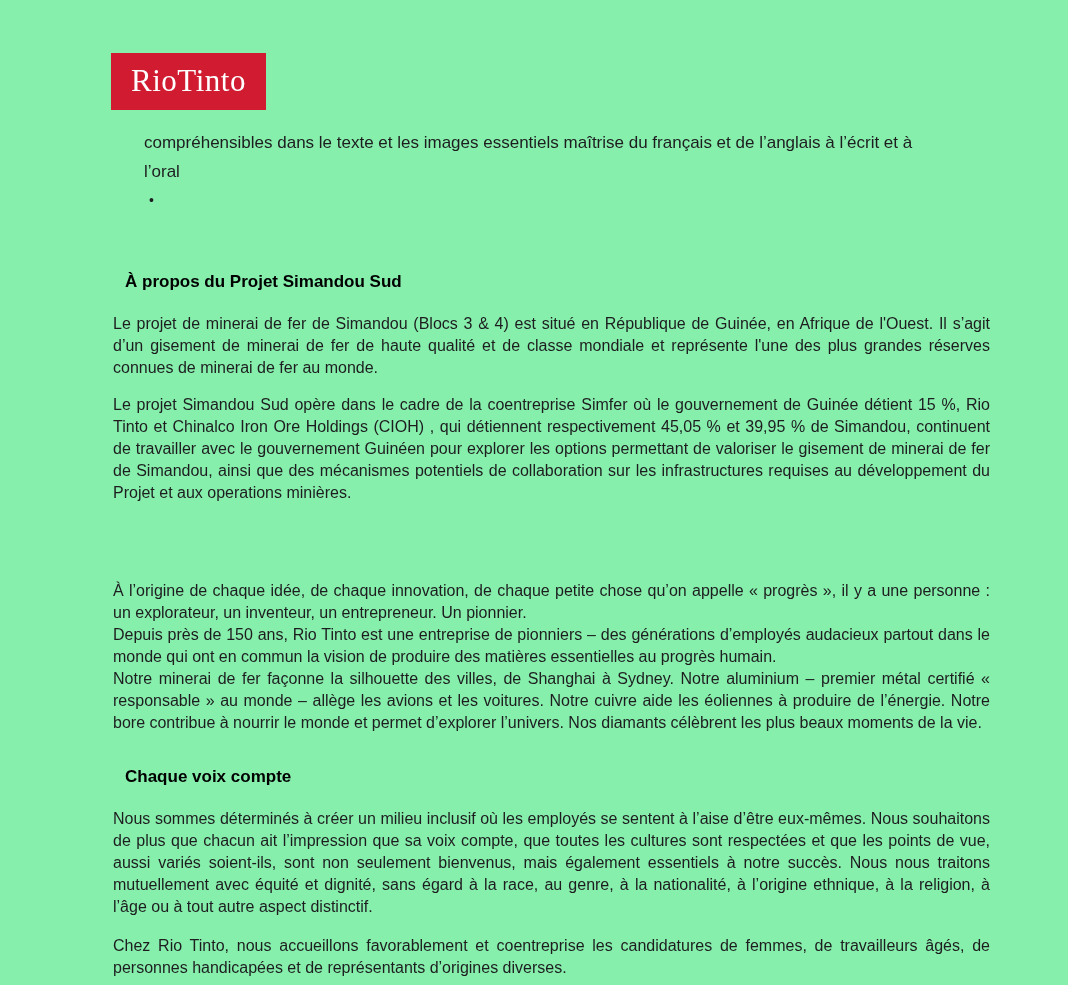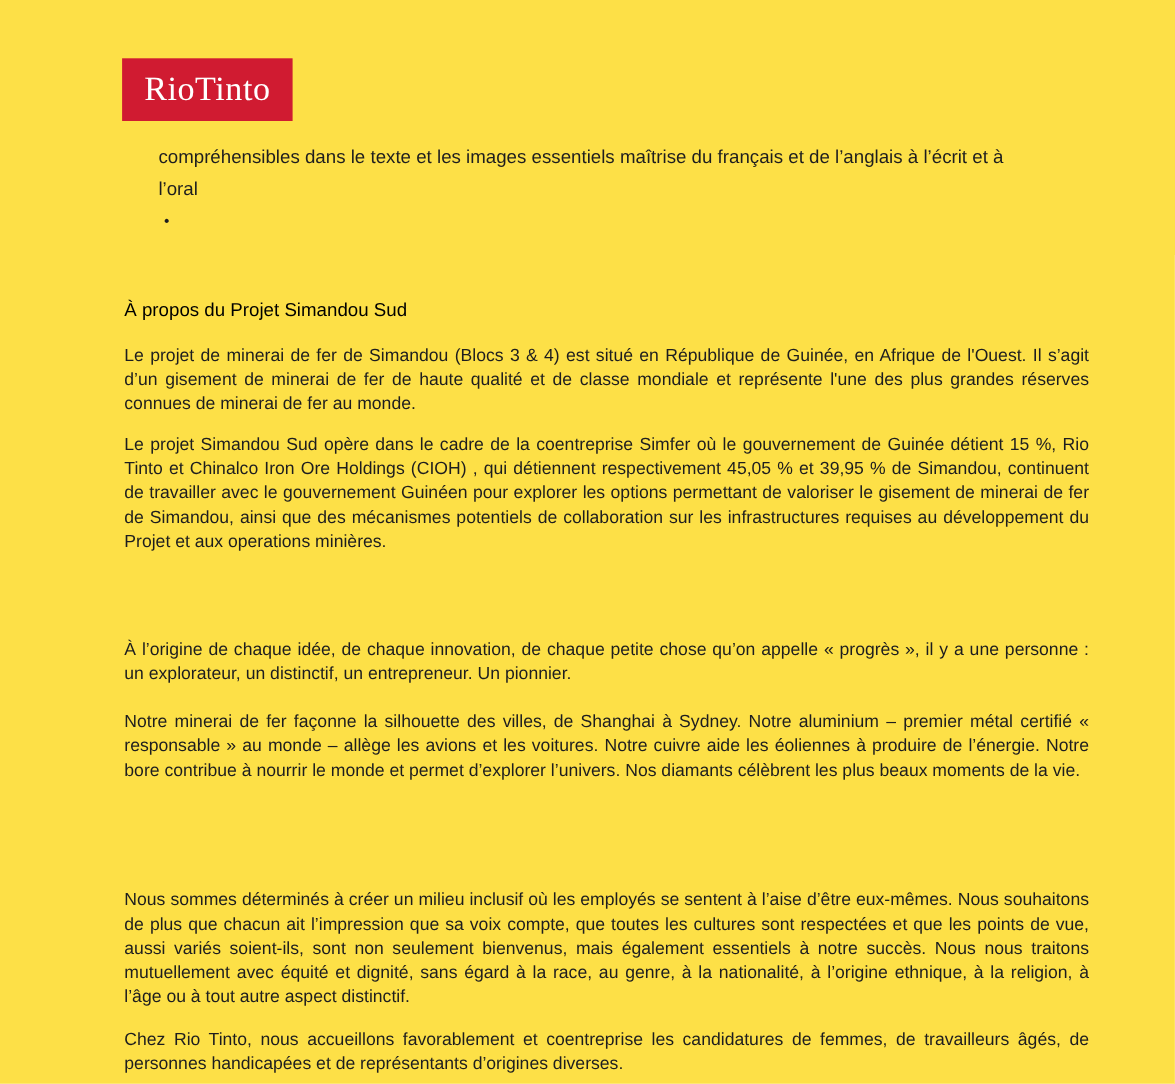--- a/index.html
+++ b/index.html
@@ -3,21 +3,21 @@
 <meta charset="utf-8">
 <style>
   html, body { margin: 0; padding: 0; }
   body {
     width: 1068px; height: 985px;
     background: #ffffff;
     font-family: "Liberation Sans", sans-serif;
     position: relative;
     overflow: hidden;
   }
-  .page { position: absolute; inset: 0; background: #fde047; }
+  .page { position: absolute; inset: 0; background: #86efac; }
 
   
   .riotinto-box {
     position: absolute; left: 111px; top: 53px;
     width: 155px; height: 57px;
     background: #d01b31;
     display: flex; align-items: center; justify-content: center;
   }
   .riotinto-text {
     font-family: "Liberation Serif", serif;
@@ -38,22 +38,22 @@
   }
   .bullet-row {
     position: absolute; left: 149px; top: 188px; width: 840px;
     font-size: 17px; line-height: 24px; color: #1d1d1f;
     display: flex; align-items: flex-start;
   }
   .bullet-dot { font-size: 14px; line-height: 24px; width: 31px; flex: 0 0 31px; }
 
   
   .sec-heading {
-    position: absolute; left: 113px; width: 877px;
-    font-size: 17px; line-height: 24px; font-weight: normal; color: #000000;
+    position: absolute; left: 125px; width: 877px;
+    font-size: 17px; line-height: 24px; font-weight: bold; color: #000000;
   }
   .h1 { top: 270px; }
   .h2 { top: 537px; }
   .h3 { top: 765px; }
 
   
   .para {
     position: absolute; left: 113px; width: 877px;
     font-size: 16px; line-height: 22px;
     text-align: justify; color: #1d1d1f;
@@ -82,21 +82,22 @@
 
   <div class="bullet-row">
     <span class="bullet-dot">•</span>
   </div>
 
   <div class="sec-heading h1">À propos du Projet Simandou Sud</div>
   <p class="para p1">Le projet de minerai de fer de Simandou (Blocs 3 &amp; 4) est situé en République de Guinée, en Afrique de l'Ouest. Il s’agit d’un gisement de minerai de fer de haute  qualité et de classe mondiale et représente l'une des plus grandes réserves connues de minerai de fer au monde.</p>
   <p class="para p2">Le projet Simandou Sud opère dans le cadre de la coentreprise Simfer où le gouvernement de Guinée détient 15 %, Rio Tinto et Chinalco Iron Ore Holdings (CIOH) , qui détiennent respectivement 45,05 % et 39,95 % de Simandou, continuent de travailler avec le gouvernement Guinéen pour explorer les options permettant de valoriser le gisement de minerai de fer de Simandou, ainsi que des mécanismes potentiels de collaboration sur les infrastructures requises au développement du Projet et aux operations minières.</p>
 
   <p class="para p3">
-    <span>À l’origine de chaque idée, de chaque innovation, de chaque petite chose qu’on appelle « progrès », il y a une personne : un explorateur, un distinctif, un entrepreneur. Un pionnier.</span><br>
-    <br>
+    <span>À l’origine de chaque idée, de chaque innovation, de chaque petite chose qu’on appelle « progrès », il y a une personne : un explorateur, un inventeur, un entrepreneur. Un pionnier.</span><br>
+    <span>Depuis près de 150 ans, Rio Tinto est une entreprise de pionniers – des générations d’employés audacieux partout dans le monde qui ont en commun la vision de produire des matières essentielles au progrès humain.</span><br>
     <span>Notre minerai de fer façonne la silhouette des villes, de Shanghai à Sydney. Notre aluminium – premier métal certifié « responsable » au monde – allège les avions et les voitures. Notre cuivre aide les éoliennes à produire de l’énergie. Notre bore contribue à nourrir le monde et permet d’explorer l’univers. Nos diamants célèbrent les plus beaux moments de la vie.</span>
   </p>
 
+  <div class="sec-heading h3">Chaque voix compte</div>
   <p class="para p4">Nous sommes déterminés à créer un milieu inclusif où les employés se sentent à l’aise d’être eux-mêmes. Nous souhaitons de plus que chacun ait l’impression que sa voix compte, que toutes les cultures sont respectées et que les points de vue, aussi variés soient-ils, sont non seulement bienvenus, mais également essentiels à notre succès. Nous nous traitons mutuellement avec équité et dignité, sans égard à la race, au genre, à la nationalité, à l’origine ethnique, à la religion, à l’âge ou à tout autre aspect distinctif.</p>
   <p class="para p5">Chez Rio Tinto, nous accueillons favorablement et coentreprise les candidatures de femmes, de travailleurs âgés, de personnes handicapées et de représentants d’origines diverses.</p>
 
 </div>
 
 </body></html>

